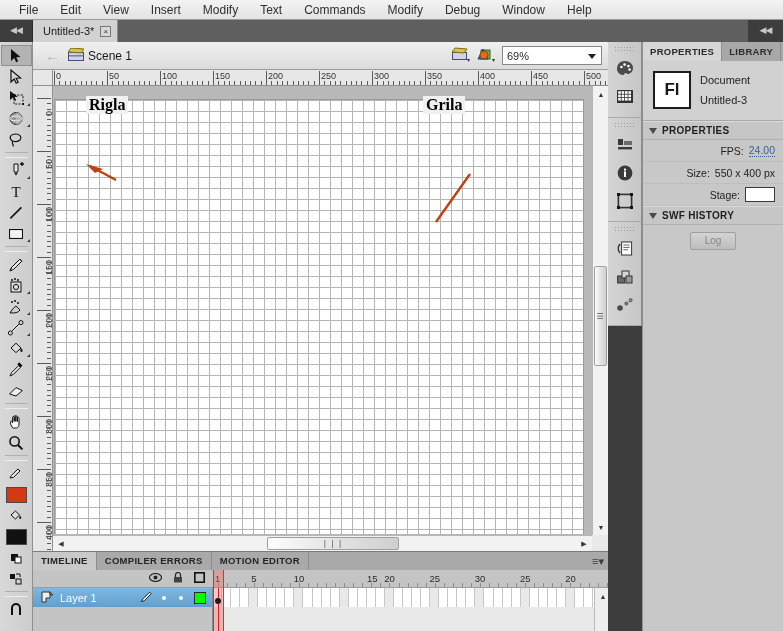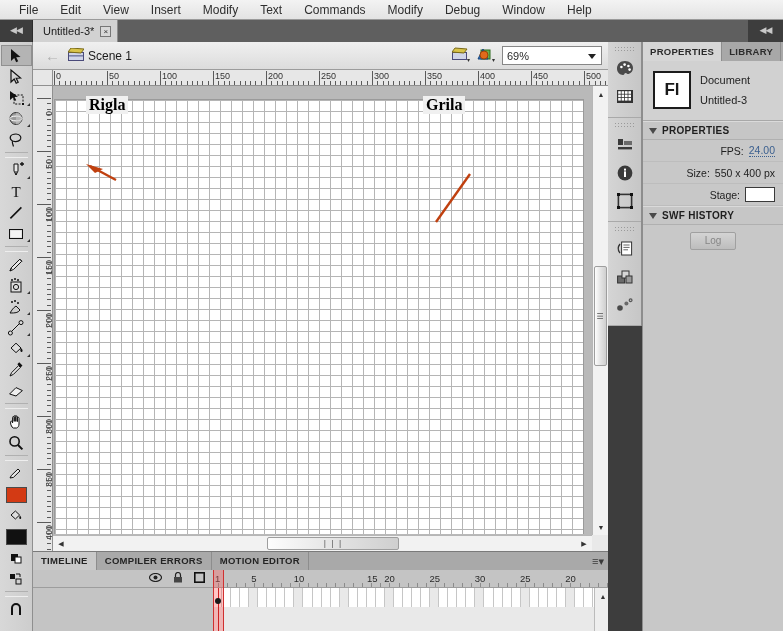--- a/index.html
+++ b/index.html
@@ -926,20 +926,35 @@
             <rect x="1" y="5" width="8" height="5.5" fill="#444"></rect>
           </svg>
       </span>
       <span>
         <svg width="11" height="11" viewBox="0 0 11 11">
             <rect x="0.8" y="0.8" width="9.4" height="9.4" fill="none" stroke="#111" stroke-width="1.6"></rect>
           </svg>
       </span>
     </div>
 
+    <div class="tl-layers" id="layerList">
+        <div class="layer-row">
+          <span><svg width="13" height="12" viewBox="0 0 13 12">
+              <path d="M1 1 h8 v6 h-4 v4 h-4 z" fill="#eee" stroke="#333"></path>
+              <path d="M9 1 l3 3 h-3 z" fill="#bbb" stroke="#333"></path>
+            </svg></span>
+          <span class="layer-name">Layer 1</span>
+          <span style="margin-right:8px"><svg width="14" height="13" viewBox="0 0 14 13">
+              <path d="M1.4 11.6 L2.6 9.2 L9.6 2.2 L11.2 3.8 L4.2 10.8 Z" fill="#f0f0f0" stroke="#222"></path>
+            </svg></span>
+          <span class="layer-dot" style="margin-right:13px"></span>
+          <span class="layer-dot" style="margin-right:11px"></span>
+          <span class="layer-color"></span>
+        </div>
+      </div>
 
     <div class="tl-frames">
       <div class="fnum-bar" id="fnumBar">
           <div class="ftick" style="left: 4.525px;"></div>
           <div class="ftick" style="left: 13.575px;"></div>
           <div class="ftick" style="left: 22.625px;"></div>
           <div class="ftick" style="left: 31.675px;"></div>
           <div class="ftick" style="left: 40.725px;"></div>
           <div class="ftick" style="left: 49.775px;"></div>
           <div class="ftick" style="left: 58.825px;"></div>

